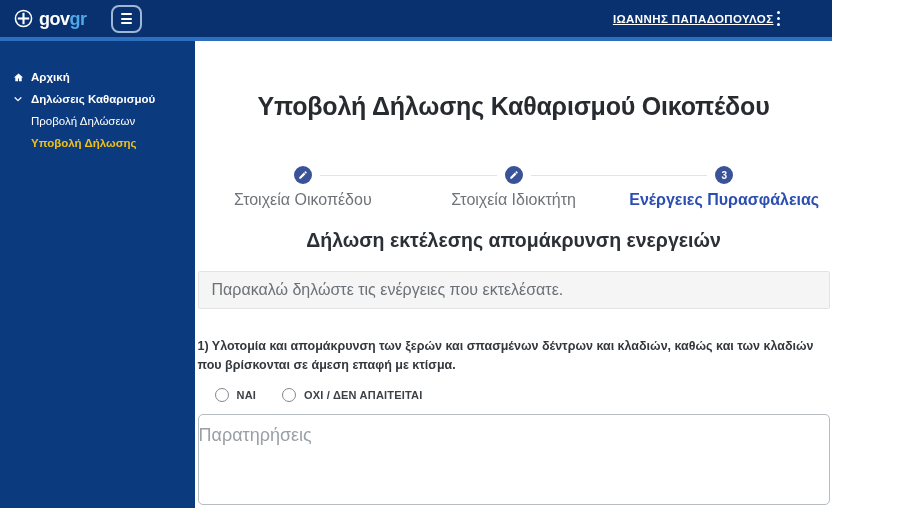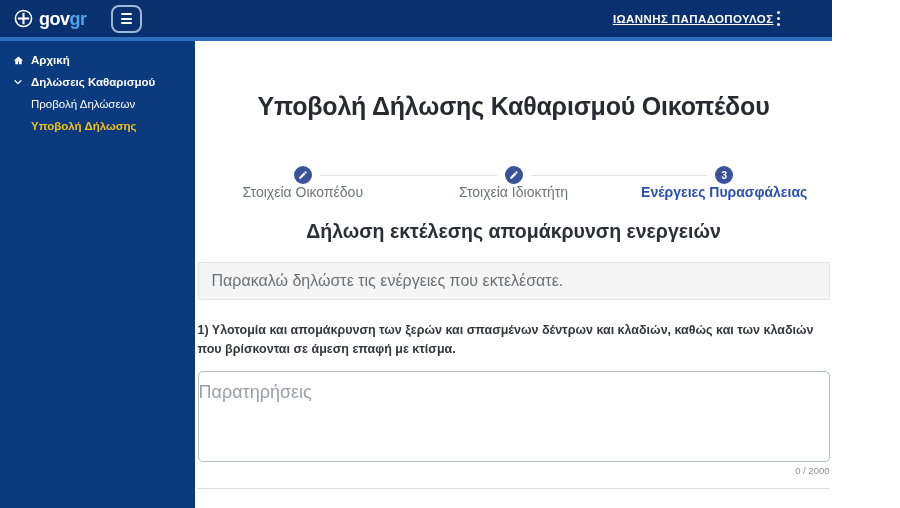--- a/index.html
+++ b/index.html
@@ -41,21 +41,21 @@
   }
   .kebab { display: flex; flex-direction: column; gap: 2.5px; cursor: pointer; padding: 2px; }
   .kebab i { width: 3.5px; height: 3.5px; border-radius: 50%; background: #ffffff; }
 
   
   .body-row { flex: 1 1 auto; display: flex; min-height: 0; }
   .sidebar {
     width: 195px; flex: 0 0 195px;
     background: var(--sidebar-bg, #0c3a7e);
     color: #ffffff;
-    padding: 9px 0;
+    padding: 26px 0;
     font-size: 11.5px;
   }
   .nav-item {
     display: flex; align-items: center; gap: 7px;
     padding: 4px 12px; margin-bottom: 2px;
     font-weight: 700; cursor: pointer; white-space: nowrap;
   }
   .nav-item .nav-ico { width: 12px; display: inline-flex; justify-content: center; flex: 0 0 12px; }
   .nav-sub { padding-left: 31px; font-weight: 500; }
   .nav-sub.active { color: var(--active-link, #f2c118); font-weight: 600; }
@@ -81,36 +81,36 @@
     left: calc(-50% + 17px); right: calc(50% + 17px);
     background: #e2e4e8;
   }
   .step-circle {
     width: 18px; height: 18px; border-radius: 50%;
     background: var(--stepper-circle, #3a5298);
     color: #ffffff; display: flex; align-items: center; justify-content: center;
     font-size: 10px; font-weight: 700; z-index: 1;
   }
   .step-circle svg { width: 10px; height: 10px; fill: #ffffff; }
-  .step-label { font-size: 14px; color: #6f7478; }
+  .step-label { margin-top: 7px; font-size: 16px; color: #6f7478; }
   .step.active .step-label { color: var(--active-step-label, #2b4eb2); font-weight: 700; }
 
   
   .info-box {
     margin-top: 19px;
     background: #f5f5f5;
     border: 1px solid #e3e3e3;
     border-radius: 2px;
     padding: 9px 13px;
     font-size: 16px; color: #6b7176;
   }
 
   
   .question {
-    margin-top: 21px;
+    margin-top: 28px;
     font-size: 12.5px; font-weight: 700; color: #33383d;
     line-height: 1.5;
   }
   .radio-row { margin-top: 13px; padding-left: 17px; display: flex; align-items: center; gap: 26px; }
   .radio-opt { display: flex; align-items: center; gap: 8px; cursor: pointer; }
   .radio-circle {
     width: 14px; height: 14px; border-radius: 50%;
     border: 1.6px solid #83888d; background: #ffffff; flex: 0 0 14px;
   }
   .radio-label { font-size: 11px; font-weight: 600; color: #3c4146; letter-spacing: 0.2px; }
@@ -213,20 +213,30 @@
             <div class="step-label">Ενέργειες Πυρασφάλειας</div>
           </div>
         </div>
 
         <h2 class="section-title">Δήλωση εκτέλεσης απομάκρυνση ενεργειών</h2>
 
         <div class="info-box">Παρακαλώ δηλώστε τις ενέργειες που εκτελέσατε.</div>
 
         <p class="question">1) Υλοτομία και απομάκρυνση των ξερών και σπασμένων δέντρων και κλαδιών, καθώς και των κλαδιών που βρίσκονται σε άμεση επαφή με κτίσμα.</p>
 
+        <div class="radio-row">
+          <label class="radio-opt">
+            <span class="radio-circle"></span>
+            <span class="radio-label">ΝΑΙ</span>
+          </label>
+          <label class="radio-opt">
+            <span class="radio-circle"></span>
+            <span class="radio-label">ΟΧΙ / ΔΕΝ ΑΠΑΙΤΕΙΤΑΙ</span>
+          </label>
+        </div>
 
         <textarea class="notes" placeholder="Παρατηρήσεις" style=""></textarea>
         <div class="char-counter">0 / 2000</div>
 
         <hr class="divider">
       </div>
     </main>
   </div>
 </div>
 

